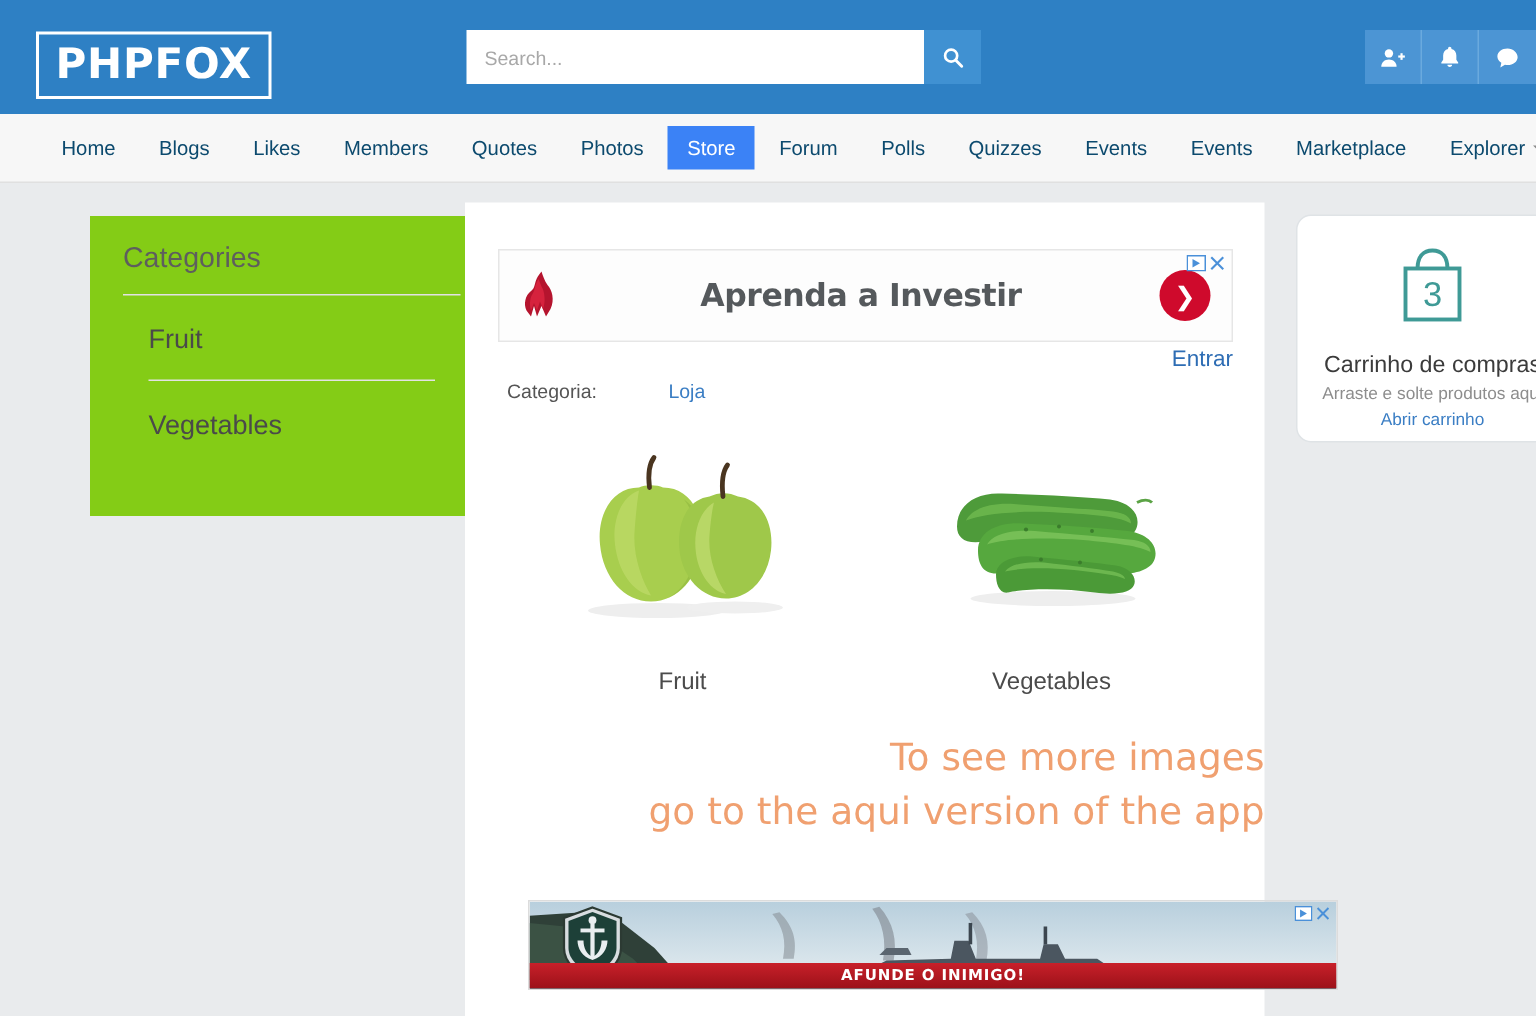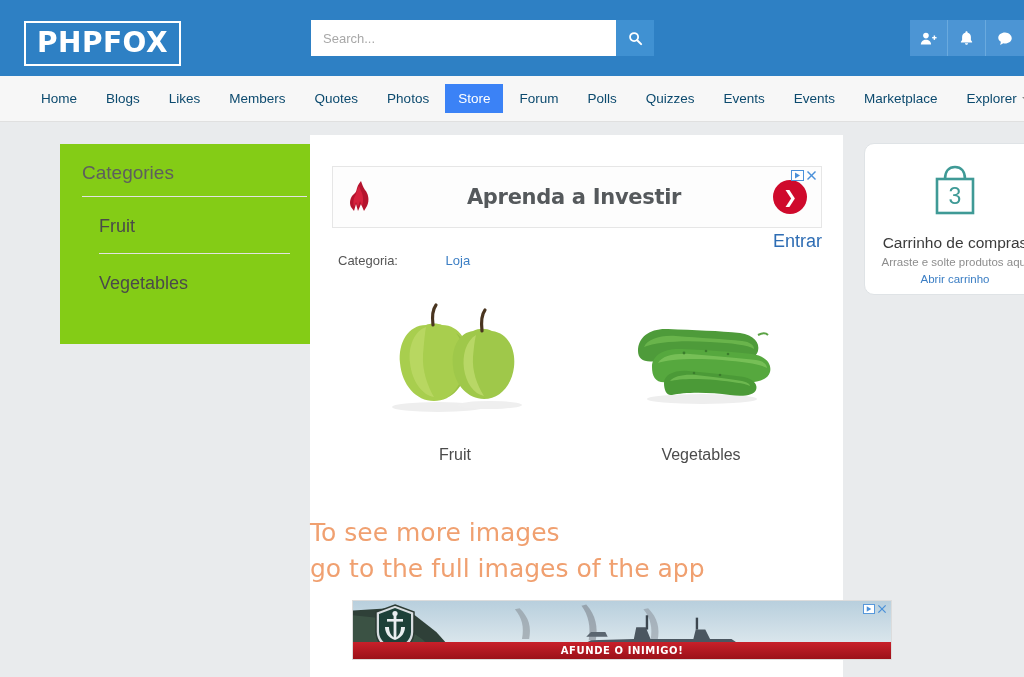--- a/index.html
+++ b/index.html
@@ -152,21 +152,21 @@
     cursor: pointer;
   }
   .adchoices {
     position: absolute; top: 3px; right: 4px;
     display: flex; gap: 2px; align-items: center;
   }
   .ad-entrar {
     position: absolute; left: 22px; top: 96px;
     width: 490px;
     text-align: right;
-    font-size: 18px;
+    font-size: 15px;
     color: #2e6db4;
     cursor: pointer;
   }
 
   .categoria-line {
     position: absolute; left: 28px; top: 118px;
     font-size: 13px; color: #555;
   }
   .categoria-line a { color: #3b7ec4; text-decoration: none; cursor: pointer; margin-left: 44px; }
 
@@ -179,23 +179,23 @@
   .product { width: 246px; text-align: center; cursor: pointer; }
   .product-img { height: 150px; display: flex; align-items: center; justify-content: center; }
   .product-label {
     margin-top: 16px;
     font-size: 16px;
     color: #4b4b4b;
     font-family: "Liberation Sans", sans-serif;
   }
 
   .watermark {
-    position: absolute; left: 0; top: 380px;
+    position: absolute; left: 0; top: 352px;
     width: 533px;
-    text-align: left;
+    text-align: right;
     color: #f0a070;
     font-size: 25px;
     line-height: 36px;
     font-family: "DejaVu Sans", sans-serif;
   }
 
   
   .ad-bottom {
     position: absolute; left: 42px; top: 465px;
     width: 540px; height: 60px;
@@ -379,21 +379,21 @@
             <circle cx="96" cy="80" r="1.3" fill="#3b7d2c"></circle>
             <path d="M134 40 C138 38 142 38 144 40" stroke="#5ba345" stroke-width="2" fill="none"></path>
           </svg>
         </div>
         <div class="product-label">Vegetables</div>
       </div>
     </div>
 
     <div class="watermark">
       <div>To see more images</div>
-      <div>go to the full images of the app</div>
+      <div>go to the aqui version of the app</div>
     </div>
 
     <div class="ad-bottom">
       <svg class="ship-scene" viewBox="0 0 452 60" preserveAspectRatio="none">
         <defs>
           <linearGradient id="sky" x1="0" y1="0" x2="0" y2="1">
             <stop offset="0" stop-color="#b8cfdd"></stop>
             <stop offset="1" stop-color="#dfe9ee"></stop>
           </linearGradient>
           <linearGradient id="sea" x1="0" y1="0" x2="0" y2="1">

